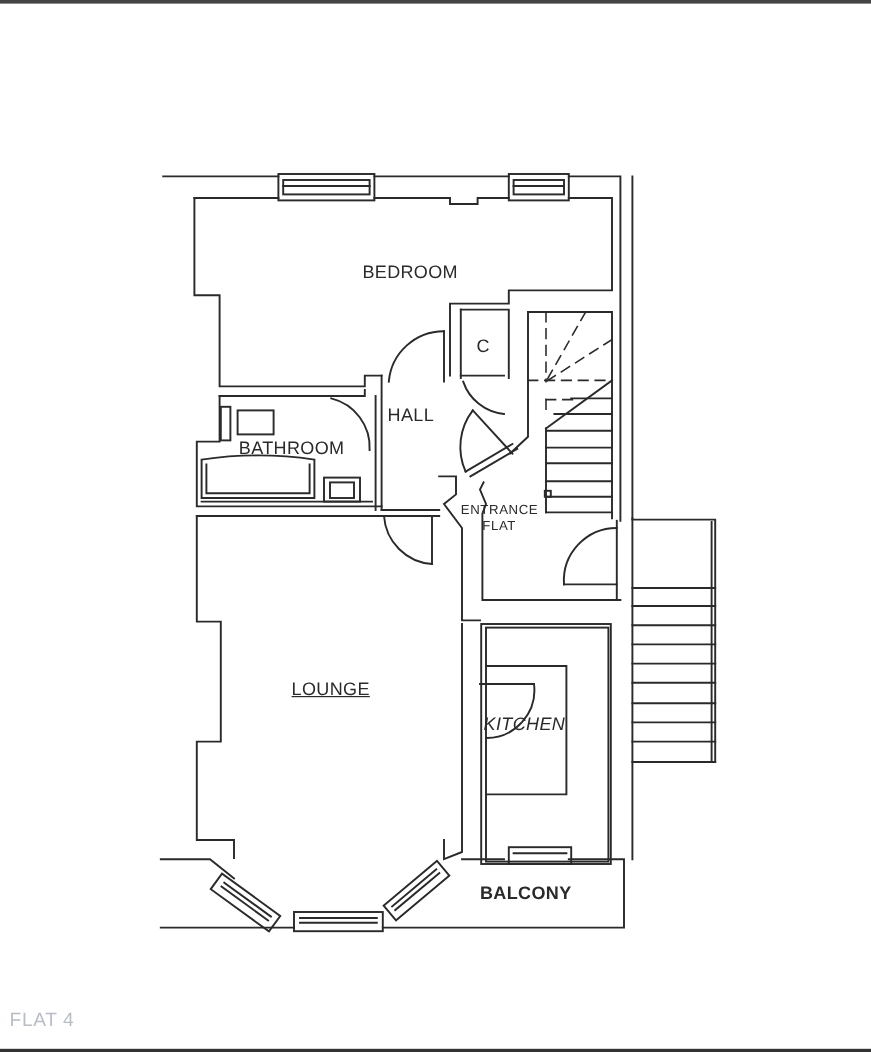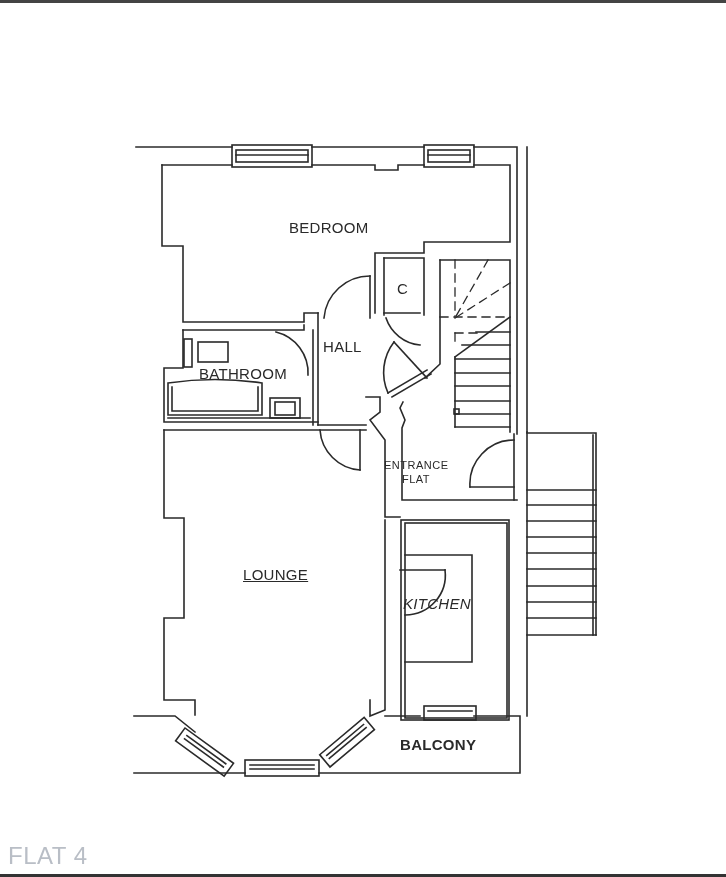--- a/index.html
+++ b/index.html
@@ -2,22 +2,22 @@
 <html><head>
 <meta charset="utf-8">
 <style>
   html, body { margin: 0; padding: 0; }
   body { width: 726px; height: 877px; background: #ffffff; position: relative; overflow: hidden;
          font-family: "Liberation Sans", sans-serif; }
   .edge-top { position: absolute; left: 0; top: 0; width: 726px; height: 3px; background: #444; }
   .edge-bottom { position: absolute; left: 0; bottom: 0; width: 726px; height: 3px; background: #333; }
   svg.plan { position: absolute; left: 0; top: 0; }
   .label { position: absolute; color: #2a2a2a; font-size: 15px; letter-spacing: 0.3px; white-space: nowrap; }
-  .label.small { font-size: 11px; text-align: center; line-height: 14px; letter-spacing: 0.5px; margin-top: 40px; }
-  .caption { position: absolute; left: 8px; top: 842px; font-size: 24px; color: #b9bec6; letter-spacing: 0.5px; }
+  .label.small { font-size: 11px; text-align: center; line-height: 14px; letter-spacing: 0.5px; }
+  .caption { position: absolute; left: 8px; top: 842px; font-size: 16px; color: #b9bec6; letter-spacing: 0.5px; }
 </style>
 </head>
 <body>
 
 <div class="edge-top"></div>
 
 <svg class="plan" width="726" height="877" viewBox="0 0 726 877">
   <g fill="none" stroke="#2a2a2a" stroke-width="1.6" stroke-linecap="square">
 
     <polyline points="136,147 232,147"></polyline>
@@ -136,21 +136,21 @@
     <line x1="527" y1="553" x2="596" y2="553"></line>
     <line x1="527" y1="569" x2="596" y2="569"></line>
     <line x1="527" y1="586" x2="596" y2="586"></line>
     <line x1="527" y1="602" x2="596" y2="602"></line>
     <line x1="527" y1="618" x2="596" y2="618"></line>
     <line x1="527" y1="635" x2="596" y2="635"></line>
     <line x1="527" y1="490" x2="596" y2="490"></line>
   </g>
 </svg>
 
-<div class="label" style="left:289px; top:219px;">BEDROOM</div>
+<div class="label" style="left:302px; top:219px;">BEDROOM</div>
 <div class="label" style="left:397px; top:280px;">C</div>
 <div class="label" style="left:199px; top:365px;">BATHROOM</div>
 <div class="label" style="left:323px; top:338px;">HALL</div>
 <div class="label small" style="left:384px; top:418px; width:64px;">
   <div>ENTRANCE</div>
   <div>FLAT</div>
 </div>
 <div class="label" style="left:243px; top:566px;text-decoration:underline;">LOUNGE</div>
 <div class="label" style="left:403px; top:595px;font-style:italic;">KITCHEN</div>
 <div class="label" style="left:400px; top:736px;font-weight:bold;">BALCONY</div>

